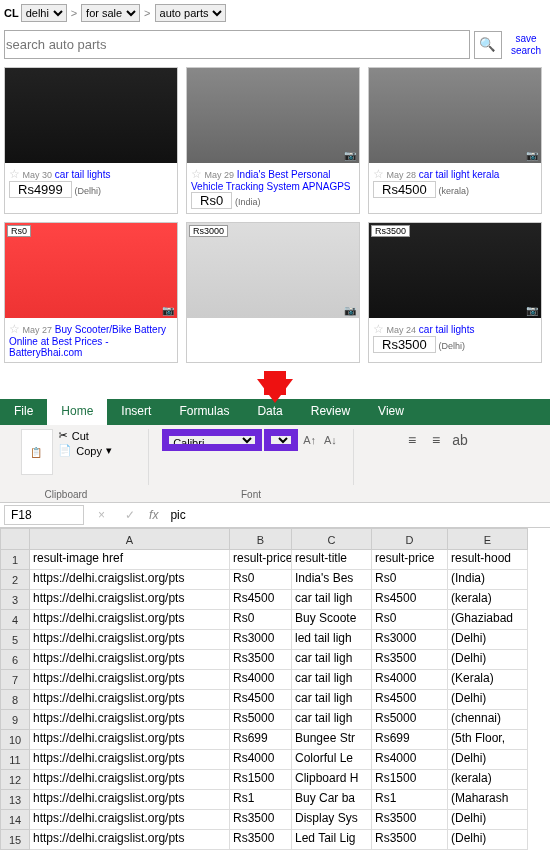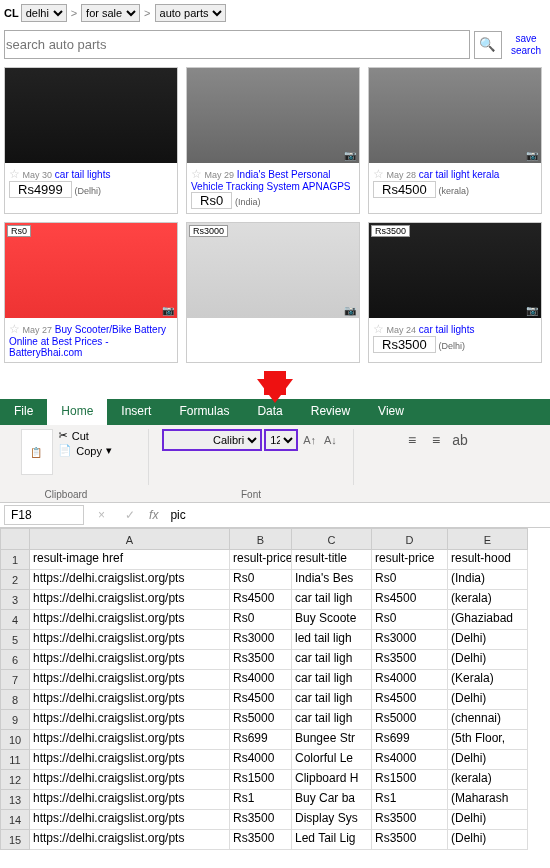--- a/index.html
+++ b/index.html
@@ -45,21 +45,21 @@
 .ribbon { background: #f3f2f1; border-bottom: 1px solid #ccc; padding: 4px 6px 2px; display: flex; gap: 20px; height: 78px; }
 .ribbon-group { display: flex; flex-direction: column; align-items: center; font-size: 10px; color: #666; position: relative; }
 .ribbon-group-label { margin-top: auto; padding-top: 2px; }
 .clipboard-grp { width: 120px; }
 .clip-content { display: flex; gap: 6px; }
 .paste-btn { width: 32px; height: 46px; background: #fff; border: 1px solid #ddd; display: flex; align-items: center; justify-content: center; }
 .clip-actions { display: flex; flex-direction: column; gap: 2px; font-size: 11px; color: #000; }
 .clip-actions .act { display: flex; align-items: center; gap: 4px; white-space: nowrap; }
 .font-grp { width: 160px; }
 .font-row { display: flex; gap: 2px; align-items: center; }
-.font-row select, .font-row input { font-size: 11px; border: 2px solid #6d28d9; height: 22px; text-align: right; }
+.font-row select, .font-row input { font-size: 11px; border: 7px solid #6d28d9; height: 22px; }
 .font-row .font-sel { width: 100px; }
 .font-row .size-sel { width: 34px; }
 .aa-btn { font-size: 11px; border: 1px solid transparent; padding: 2px; }
 .align-grp { width: 120px; }
 .align-btns { display: flex; gap: 2px; }
 .al-btn { width: 22px; height: 22px; border: 1px solid transparent; display: flex; align-items: center; justify-content: center; font-size: 14px; color: #555; }
 .divider { border-left: 1px solid #ddd; margin: 0 2px; height: 56px; }
 
 .formula-bar { display: flex; border-bottom: 1px solid #ccc; background: #fff; font-size: 12px; height: 24px; align-items: center; padding: 12px 4px; }
 .name-box { border: 1px solid #ccc; width: 80px; padding: 2px 6px; margin-right: 8px; }

